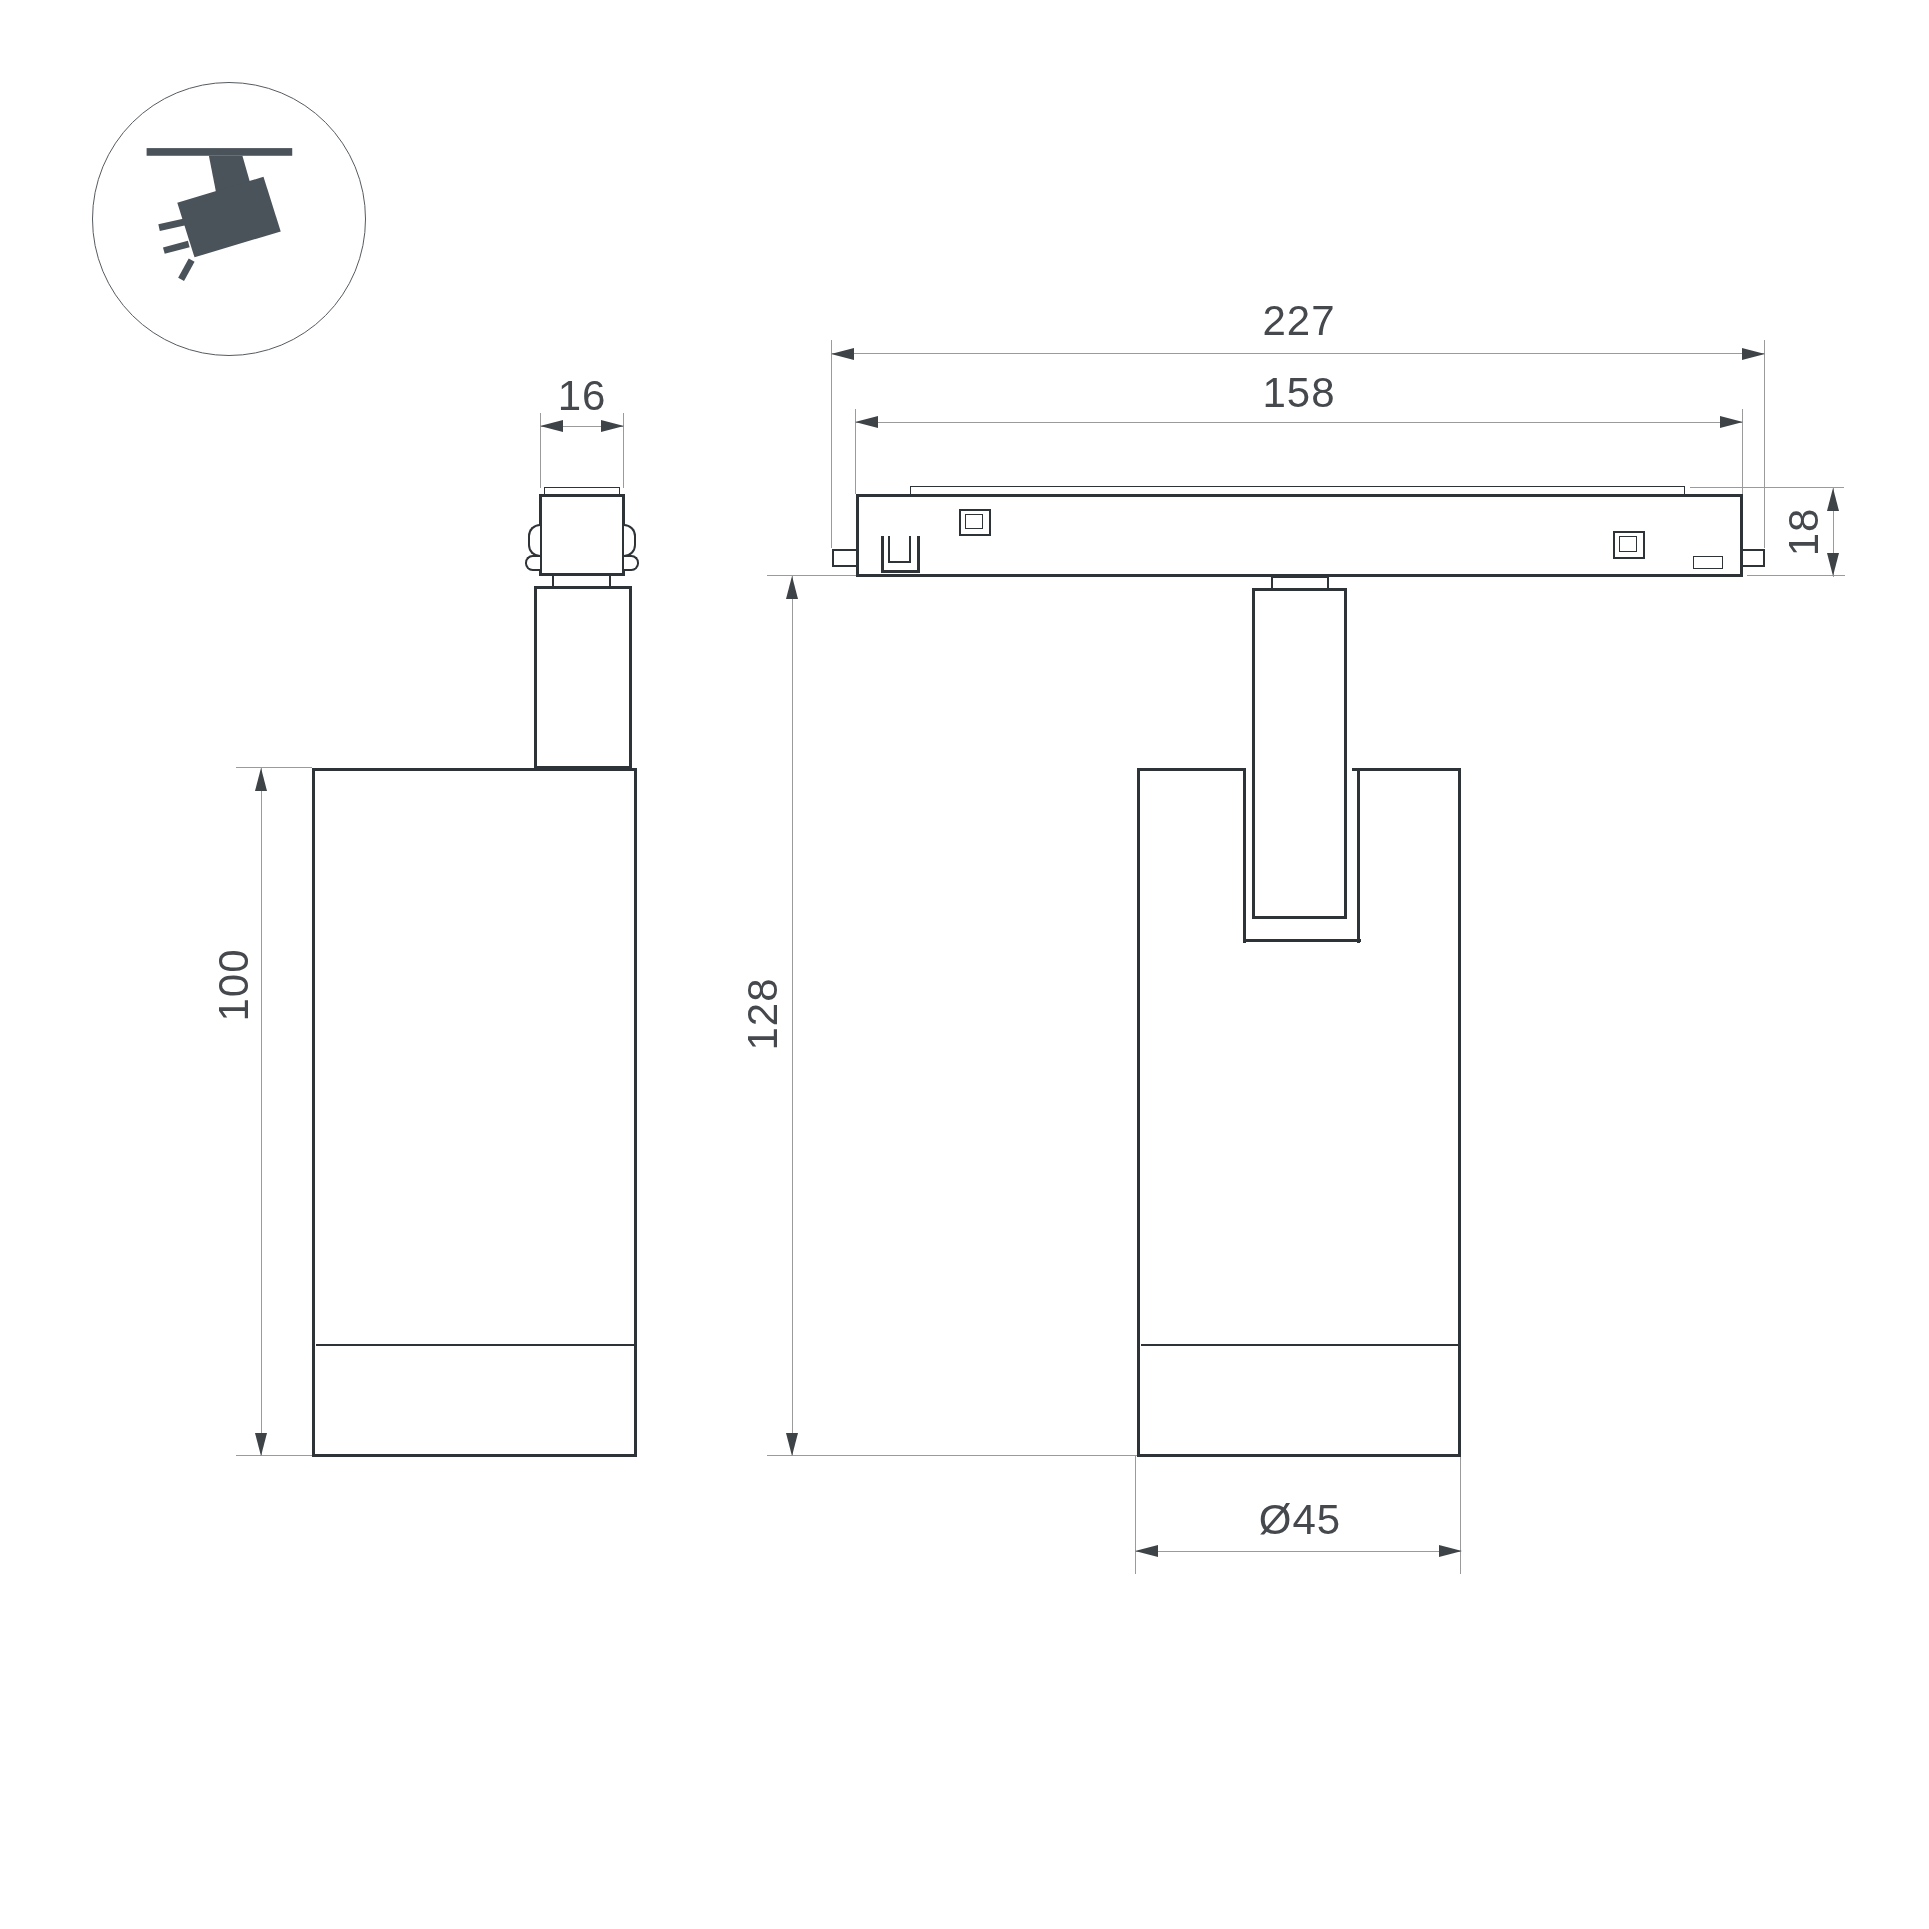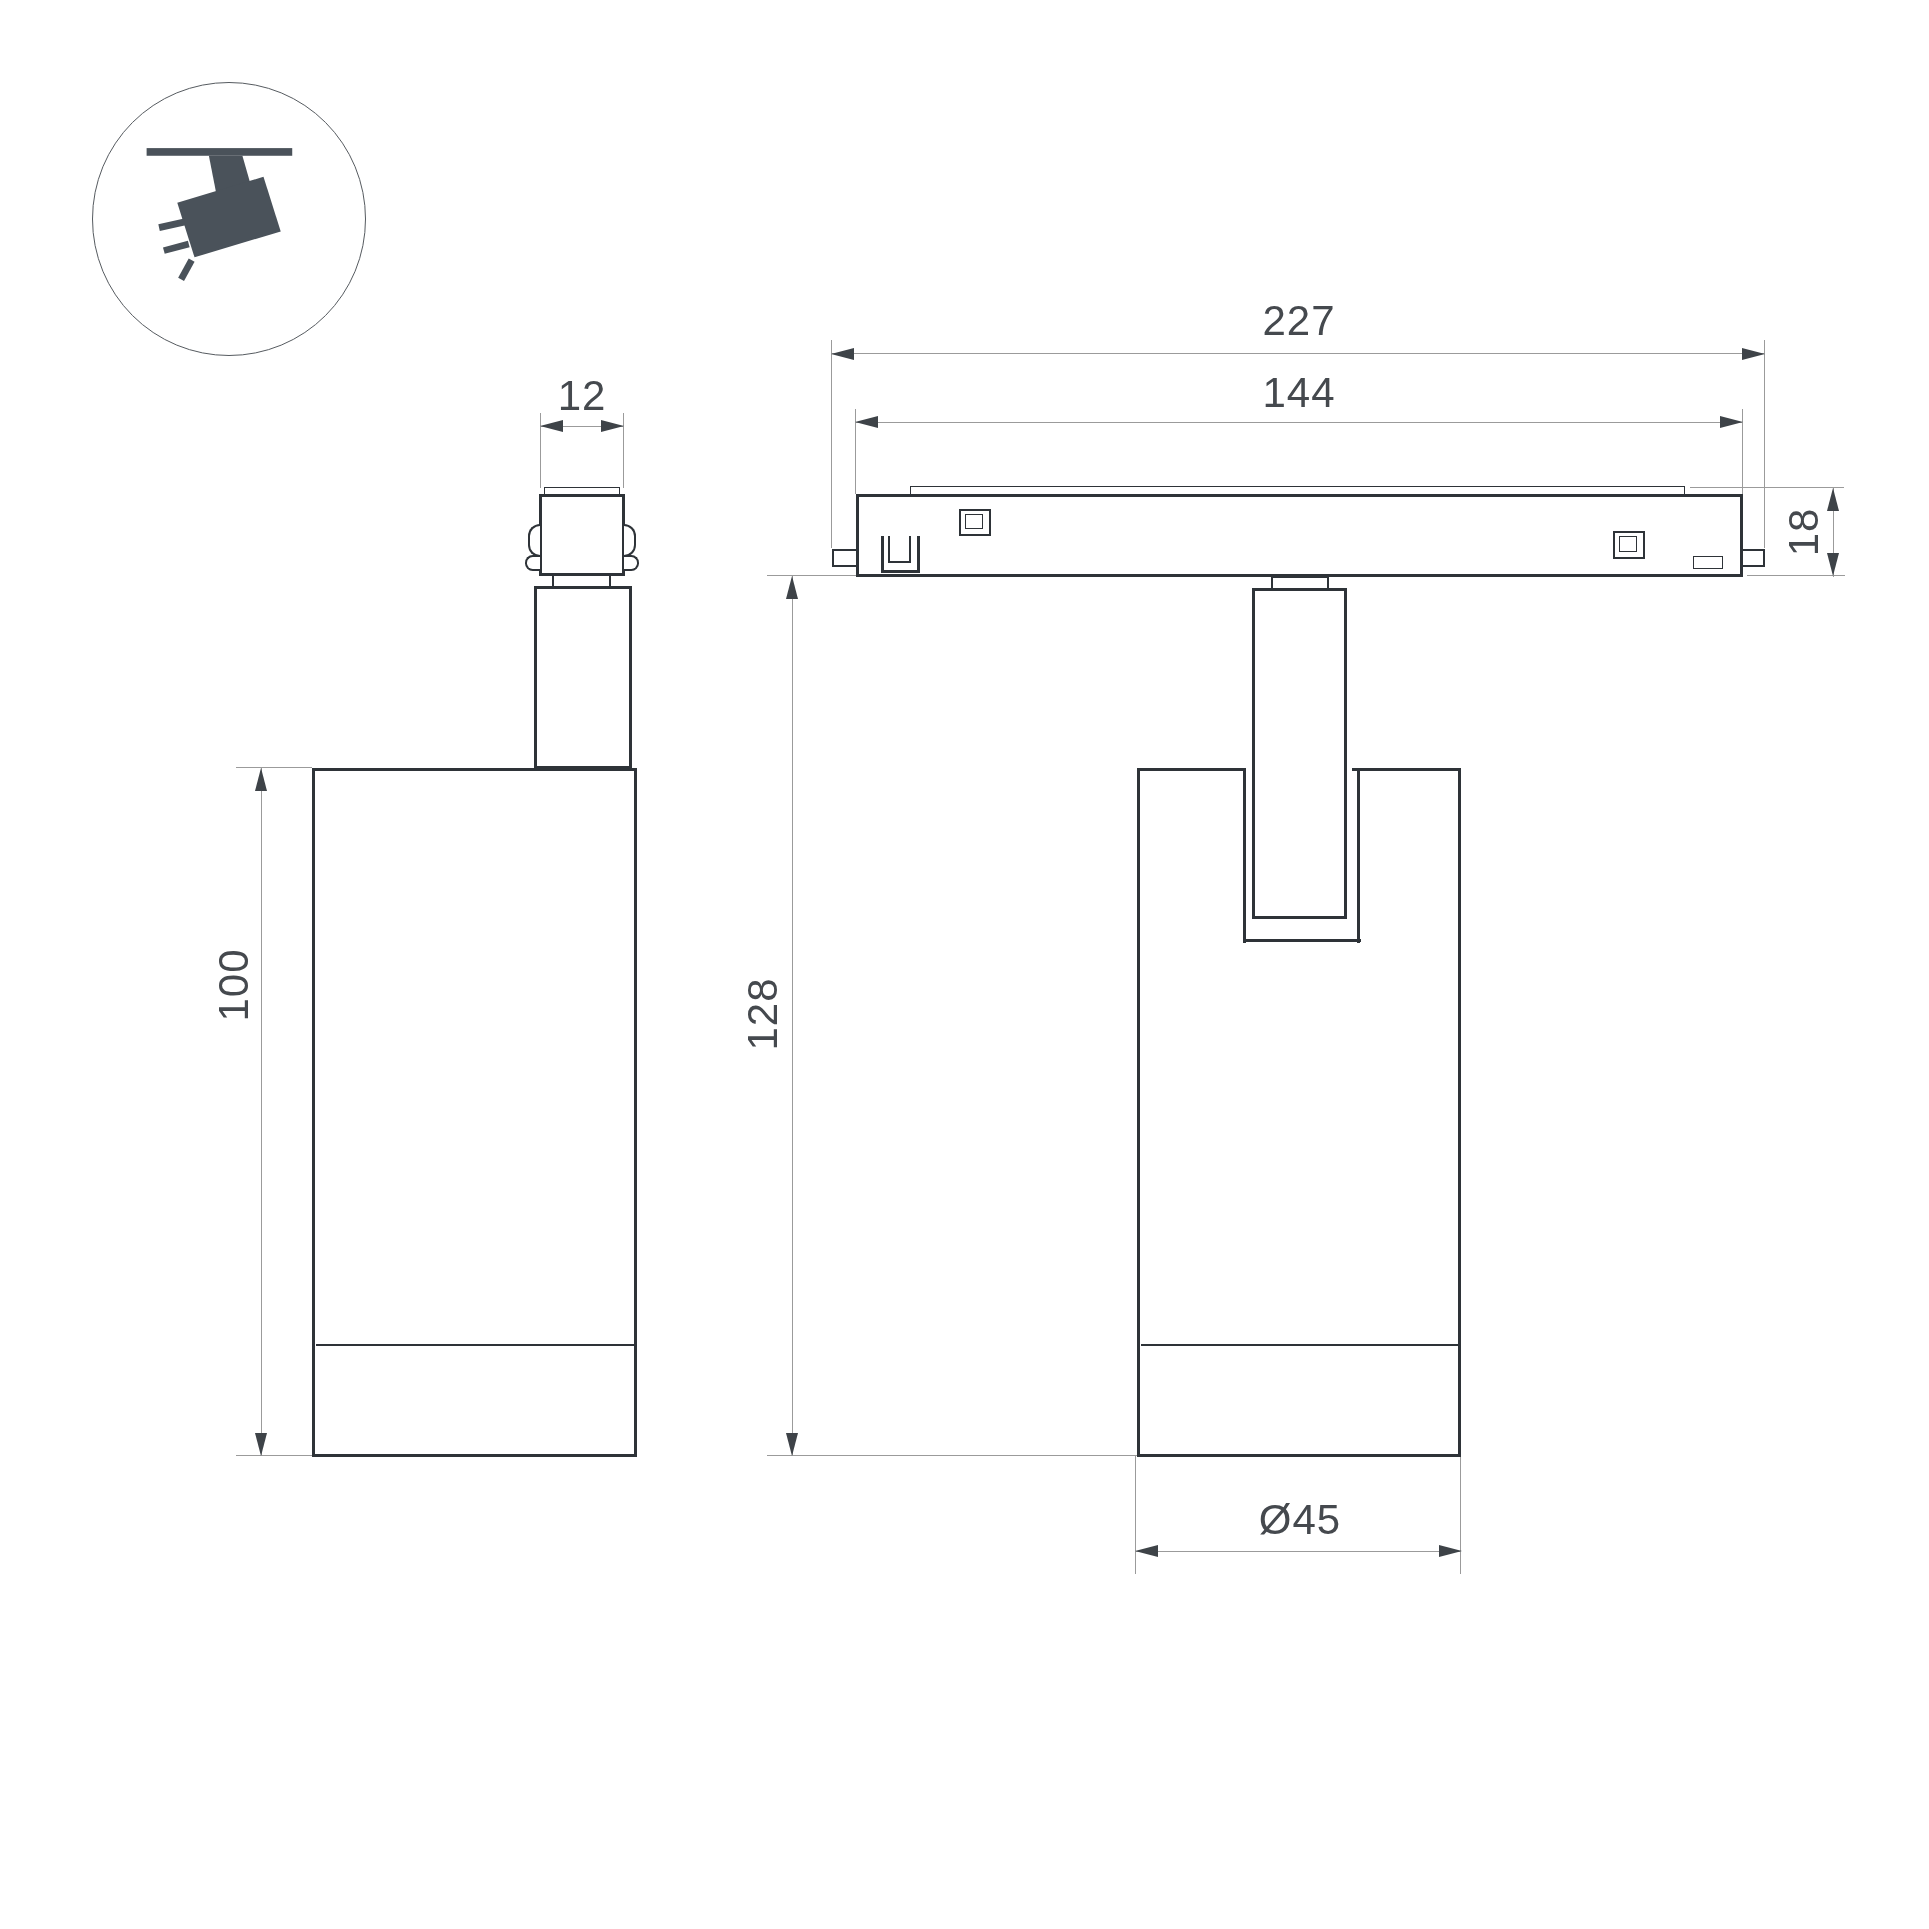--- a/index.html
+++ b/index.html
@@ -66,21 +66,21 @@
   <div class="outl3" style="left:552px;top:574px;width:59px;height:15.4px;"></div>
   <div class="outl" style="left:534px;top:586px;width:98px;height:183px;"></div>
   <div class="outl" style="left:312px;top:768px;width:325px;height:689px;"></div>
   <div class="darkh" style="left:316px;top:1344px;width:319px;border-top-width:2.9px;"></div>
 
   <div class="vln" style="left:540px;top:413px;height:75px;"></div>
   <div class="vln" style="left:623px;top:413px;height:75px;"></div>
   <div class="hln" style="left:540px;top:426px;width:84px;"></div>
   <div class="arr aL" style="left:540px;top:420px;"></div>
   <div class="arr aR" style="left:601px;top:420px;"></div>
-  <div class="dimtxt" style="left:582px;top:396px;">12</div>
+  <div class="dimtxt" style="left:582px;top:396px;">16</div>
 
   <div class="hln" style="left:236px;top:767px;width:76px;"></div>
   <div class="hln" style="left:236px;top:1455px;width:76px;"></div>
   <div class="vln" style="left:261px;top:768px;height:688px;"></div>
   <div class="arr aU" style="left:255px;top:768px;"></div>
   <div class="arr aD" style="left:255px;top:1433px;"></div>
   <div class="dimtxt vert" style="left:234px;top:985px;">100</div>
 
   <div class="outl3" style="left:832px;top:549px;width:27px;height:18.3px;z-index:1;"></div>
   <div class="outl3" style="left:1738px;top:549px;width:27px;height:18.3px;z-index:1;"></div>
@@ -112,21 +112,21 @@
   <div class="hln" style="left:831px;top:353px;width:934px;"></div>
   <div class="arr aL" style="left:831px;top:348px;"></div>
   <div class="arr aR" style="left:1742px;top:348px;"></div>
   <div class="dimtxt" style="left:1299px;top:321px;">227</div>
 
   <div class="vln" style="left:855px;top:409px;height:85px;"></div>
   <div class="vln" style="left:1742px;top:409px;height:85px;"></div>
   <div class="hln" style="left:855px;top:422px;width:887px;"></div>
   <div class="arr aL" style="left:855px;top:416px;"></div>
   <div class="arr aR" style="left:1720px;top:416px;"></div>
-  <div class="dimtxt" style="left:1299px;top:393px;">144</div>
+  <div class="dimtxt" style="left:1299px;top:393px;">158</div>
 
   <div class="hln" style="left:1690px;top:487px;width:154px;"></div>
   <div class="hln" style="left:1747px;top:575px;width:98px;"></div>
   <div class="vln" style="left:1833px;top:487px;height:90px;"></div>
   <div class="arr aU" style="left:1827px;top:488px;"></div>
   <div class="arr aD" style="left:1827px;top:553px;"></div>
   <div class="dimtxt vert" style="left:1804px;top:532px;">18</div>
 
   <div class="hln" style="left:767px;top:575px;width:90px;"></div>
   <div class="hln" style="left:767px;top:1455px;width:370px;"></div>

